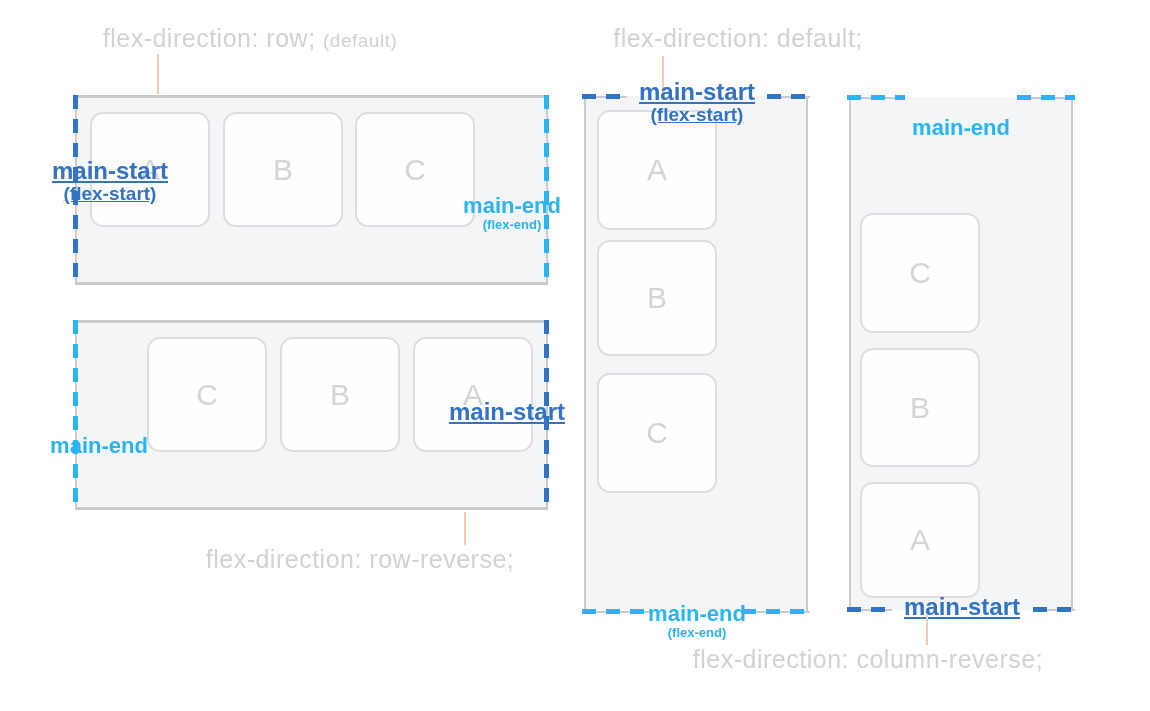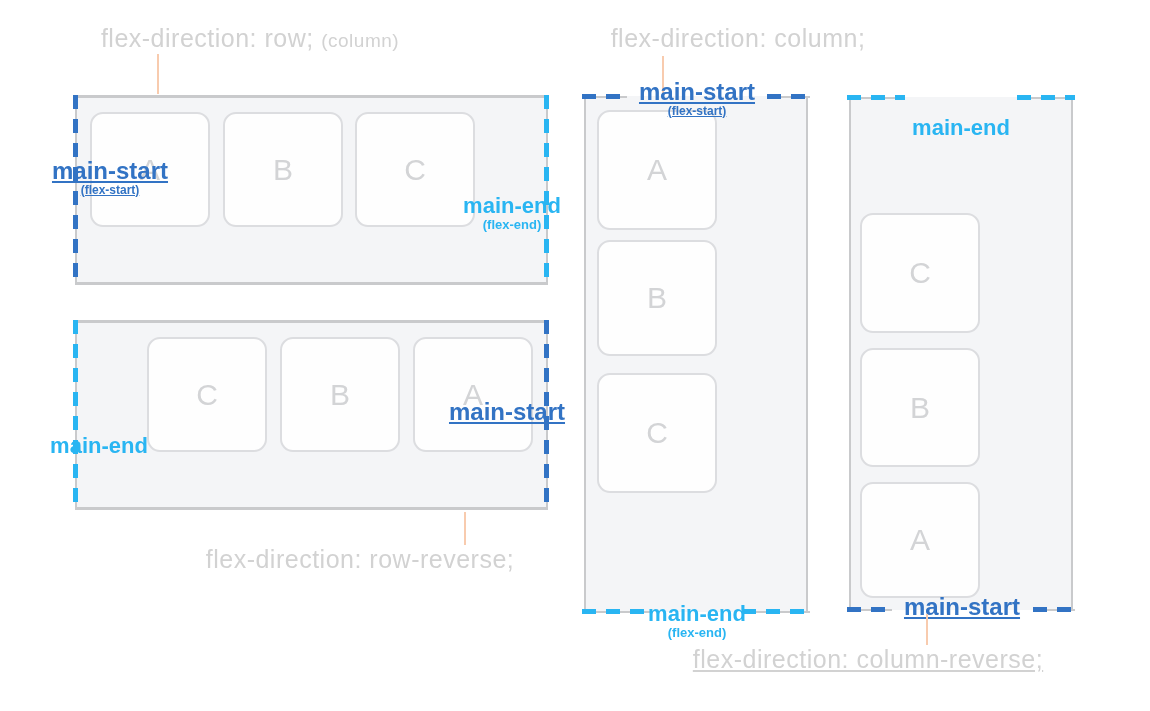--- a/index.html
+++ b/index.html
@@ -43,30 +43,30 @@
     background-repeat:no-repeat,no-repeat;
   }
   .blue{--dc:var(--main-start);}
   .cyan{--dc:var(--main-end);}
   .lbl{
     position:absolute;text-align:center;font-weight:bold;line-height:1.08;white-space:nowrap;
   }
   .lbl.start{color:var(--main-start);text-decoration:underline;}
   .lbl.end{color:var(--main-end);}
   .lbl .big{font-size:24px;}
-  .lbl .small{font-size:12px;}
+  .lbl .small{font-size:19px;}
   .lbl .big2{font-size:22px;margin-top:32px;}
   .lbl .small2{font-size:13px;}
 </style>
 </head>
 <body>
 
 <div class="caption" style="left:75px;top:24px;width:350px;">
   <span>flex-direction: row;</span>
-  <span class="small">(column)</span>
+  <span class="small">(default)</span>
 </div>
 <div class="connector" style="left:157px;top:54px;height:40px;"></div>
 
 <div class="flex-container row-box" style="left:75px;top:95px;width:472px;height:190px;">
   <div class="dash-v blue" style="left:-2px;"></div>
   <div class="dash-v cyan" style="right:-2px;"></div>
   <div class="item" style="left:15px;top:14px;width:120px;height:115px;">A</div>
   <div class="item" style="left:148px;top:14px;width:120px;height:115px;">B</div>
   <div class="item" style="left:280px;top:14px;width:120px;height:115px;">C</div>
 </div>
@@ -94,21 +94,21 @@
 <div class="lbl start" style="left:412px;top:399px;width:190px;">
   <div class="big">main-start</div>
 </div>
 
 <div class="connector" style="left:464px;top:512px;height:33px;"></div>
 <div class="caption" style="left:110px;top:545px;width:500px;">
   <span>flex-direction: row-reverse;</span>
 </div>
 
 <div class="caption" style="left:588px;top:24px;width:300px;">
-  <span>flex-direction: column;</span>
+  <span>flex-direction: default;</span>
 </div>
 <div class="connector" style="left:662px;top:56px;height:39px;"></div>
 
 <div class="flex-container col-box" style="left:584px;top:96px;width:224px;height:516px;">
   <div class="dash-h blue" style="top:-2px;left:-4px;width:45px;"></div>
   <div class="dash-h blue" style="top:-2px;right:-4px;width:43px;"></div>
   <div class="dash-h cyan" style="bottom:-2px;left:-4px;width:71px;"></div>
   <div class="dash-h cyan" style="bottom:-2px;right:-4px;width:68px;"></div>
   <div class="item" style="left:11px;top:14px;width:120px;height:120px;">A</div>
   <div class="item" style="left:11px;top:144px;width:120px;height:116px;">B</div>
@@ -135,15 +135,15 @@
 </div>
 
 <div class="lbl end" style="left:871px;top:84px;width:180px;">
   <div class="big2">main-end</div>
 </div>
 <div class="lbl start" style="left:872px;top:594px;width:180px;">
   <div class="big">main-start</div>
 </div>
 
 <div class="connector" style="left:926px;top:614px;height:31px;"></div>
-<div class="caption" style="left:668px;top:645px;width:400px;text-decoration:underline;">
+<div class="caption" style="left:668px;top:645px;width:400px;">
   <span>flex-direction: column-reverse;</span>
 </div>
 
 </body></html>

